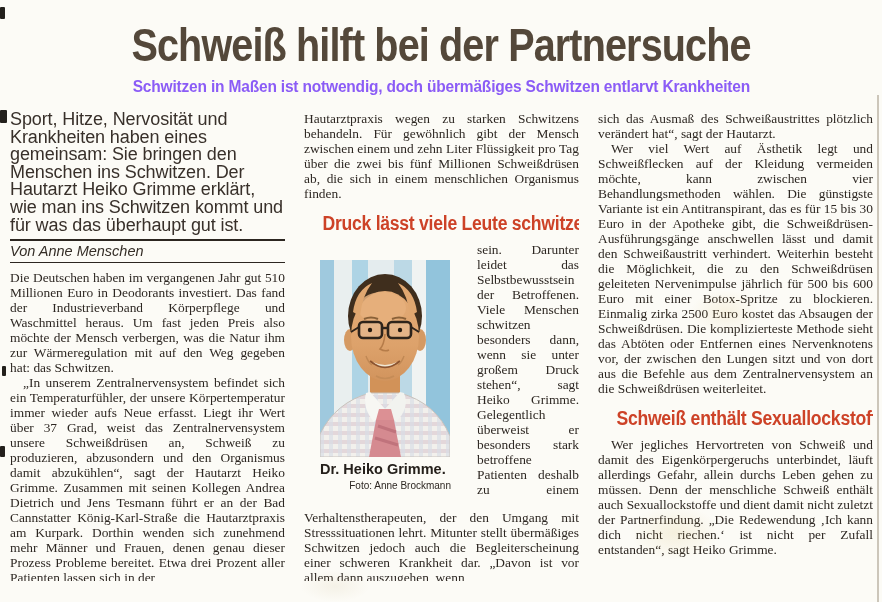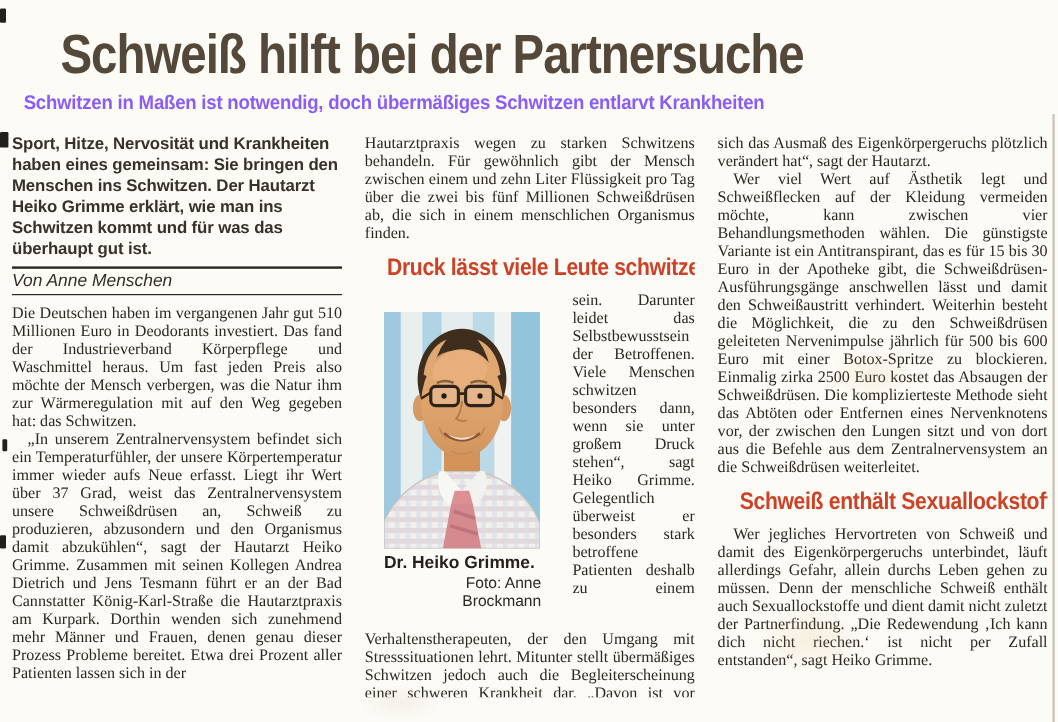--- a/index.html
+++ b/index.html
@@ -5,21 +5,21 @@
   html,body{margin:0;padding:0;background:#e8e6e0;}
   .page{
     position:relative;
     width:882px;height:602px;
     background:var(--paper,#fcfbf6);
     overflow:hidden;
     font-family:"Liberation Serif",serif;
     color:var(--body-text,#2d2722);
   }
   
-  header{ padding-top:20px; }
+  header{ text-align:center; padding-top:20px; }
   h1{
     margin:0; padding:0;
     font-family:"Liberation Sans",sans-serif;
     font-weight:bold;
     font-size:46px;
     line-height:50px;
     color:var(--headline,#54483a);
     letter-spacing:-1px;
   }
   h1 .squeeze{ display:inline-block; transform:scaleX(.86); transform-origin:center; white-space:nowrap; }
@@ -32,22 +32,22 @@
     letter-spacing:-.2px;
   }
   h2 .squeeze{ display:inline-block; transform:scaleX(.94); transform-origin:center; white-space:nowrap; }
   
   .cols{ display:flex; gap:19px; padding:15px 9px 0 10px; }
   .col{ width:275px; flex:none; height:470px; overflow:hidden; }
   
   .intro{
     margin:0;
     font-family:"Liberation Sans",sans-serif;
-    font-weight:bold;
-    font-size:14px; line-height:17.6px;
+    font-weight:normal;
+    font-size:18px; line-height:17.6px;
     color:var(--intro-text,#38302a);
     text-align:left;
     letter-spacing:-.1px;
   }
   .rule{ border:none; border-top:2px solid #2c2620; margin:5px 0 0 0; }
   .rule.thin{ border-top-width:1px; margin-top:2px; }
   .byline{
     margin:2px 0;
     font-family:"Liberation Sans",sans-serif;
     font-style:italic;
@@ -85,21 +85,21 @@
   .photo-cap{
     font-family:"Liberation Sans",sans-serif;
     font-weight:bold;
     font-size:14.5px; line-height:17px;
     margin-top:4px;
     color:#25201b;
     text-indent:0;
   }
   .photo-credit{
     font-family:"Liberation Sans",sans-serif;
-    font-size:13px; line-height:15px;
+    font-size:10px; line-height:15px;
     text-align:right;
     color:#2d2722;
     text-indent:0;
   }
   
   .artifact{ position:absolute; background:#23201c; border-radius:1px; }
   .a1{ left:0; top:7px;  width:5px; height:12px; }
   .a2{ left:0; top:110px; width:7px; height:13px; }
   .a3{ left:2px; top:366px; width:4px; height:10px; }
   .a4{ left:0; top:446px; width:5px; height:11px; }
@@ -214,20 +214,20 @@
           <figcaption>
             <div class="photo-cap">Dr. Heiko Grimme.</div>
             <div class="photo-credit">Foto: Anne Brockmann</div>
           </figcaption>
         </figure>
         <span>sein. Darunter leidet das Selbstbewusstsein der Betroffenen. Viele Menschen schwitzen besonders dann, wenn sie unter großem Druck stehen“, sagt Heiko Grimme. Gelegentlich überweist er besonders stark betroffene Patienten deshalb zu einem Verhaltenstherapeuten, der den Umgang mit Stresssituationen lehrt. Mitunter stellt übermäßiges Schwitzen jedoch auch die Begleiterscheinung einer schweren Krankheit dar. „Davon ist vor allem dann auszugehen, wenn</span>
       </div>
     </div>
 
     <div class="col">
-      <p class="body">sich das Ausmaß des Eigenkörpergeruchs plötzlich verändert hat“, sagt der Hautarzt.</p>
+      <p class="body">sich das Ausmaß des Schweißaustrittes plötzlich verändert hat“, sagt der Hautarzt.</p>
       <p class="body indent">Wer viel Wert auf Ästhetik legt und Schweißflecken auf der Kleidung vermeiden möchte, kann zwischen vier Behandlungsmethoden wählen. Die günstigste Variante ist ein Antitranspirant, das es für 15 bis 30 Euro in der Apotheke gibt, die Schweißdrüsen-Ausführungsgänge anschwellen lässt und damit den Schweißaustritt verhindert. Weiterhin besteht die Möglichkeit, die zu den Schweißdrüsen geleiteten Nervenimpulse jährlich für 500 bis 600 Euro mit einer Botox-Spritze zu blockieren. Einmalig zirka 2500 Euro kostet das Absaugen der Schweißdrüsen. Die komplizierteste Methode sieht das Abtöten oder Entfernen eines Nervenknotens vor, der zwischen den Lungen sitzt und von dort aus die Befehle aus dem Zentralnervensystem an die Schweißdrüsen weiterleitet.</p>
       <h3 class="subhead"><span class="squeeze">Schweiß enthält Sexuallockstoffe</span></h3>
       <p class="body indent">Wer jegliches Hervortreten von Schweiß und damit des Eigenkörpergeruchs unterbindet, läuft allerdings Gefahr, allein durchs Leben gehen zu müssen. Denn der menschliche Schweiß enthält auch Sexuallockstoffe und dient damit nicht zuletzt der Partnerfindung. „Die Redewendung ‚Ich kann dich nicht riechen.‘ ist nicht per Zufall entstanden“, sagt Heiko Grimme.</p>
     </div>
 
   </div>
 </div>
 
 </body></html>

